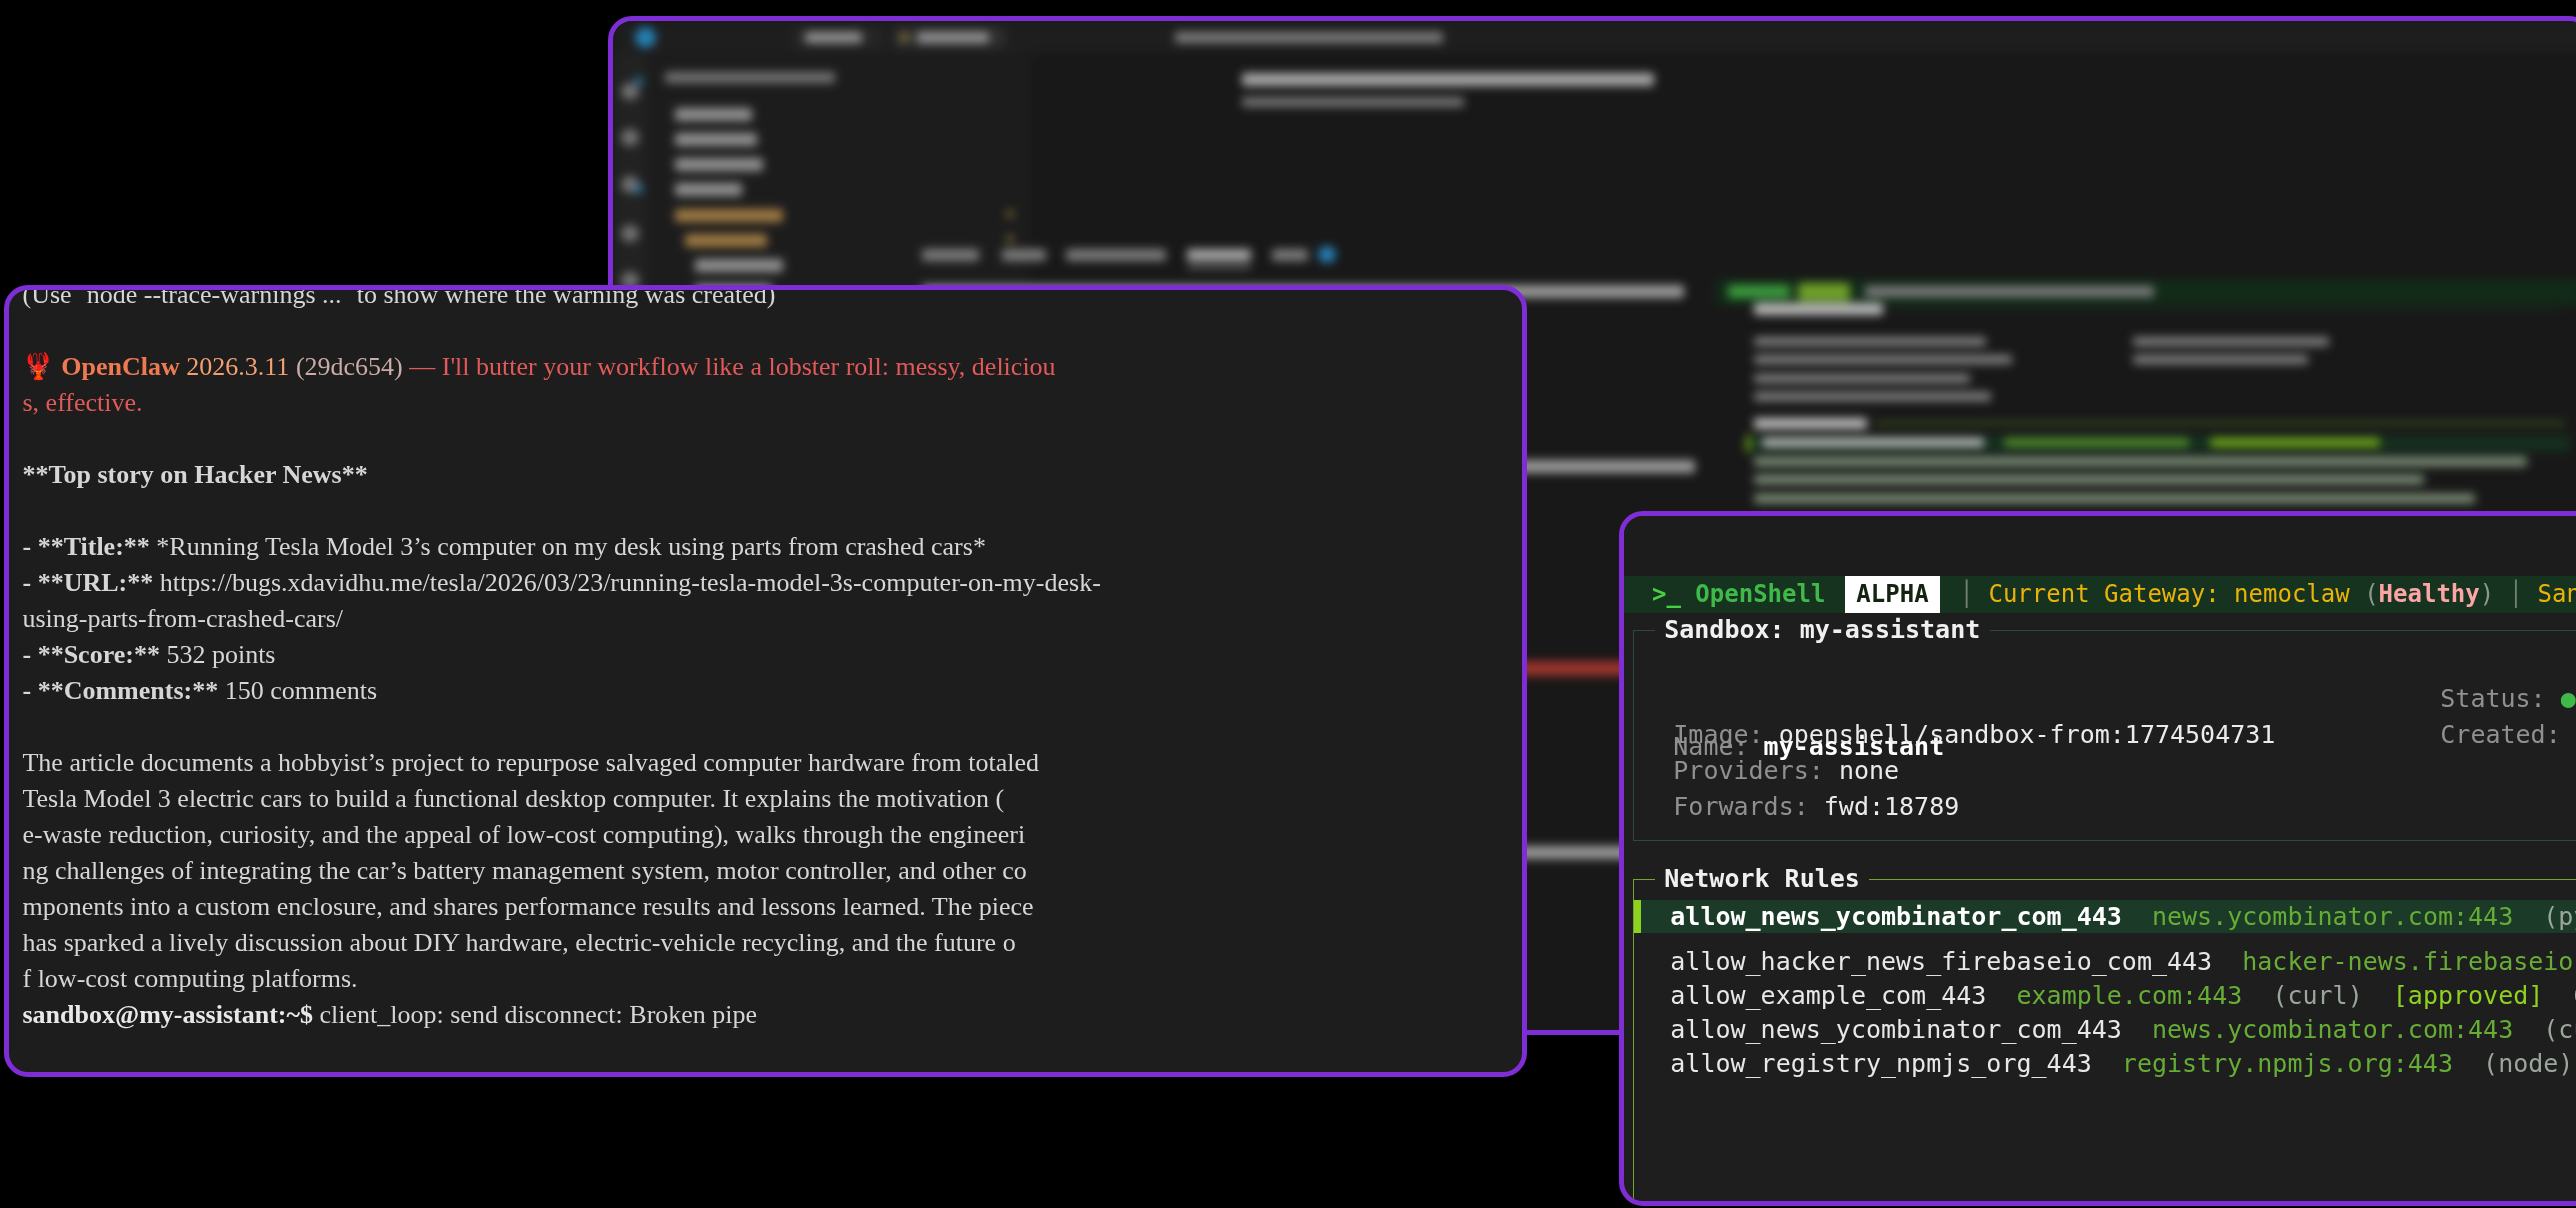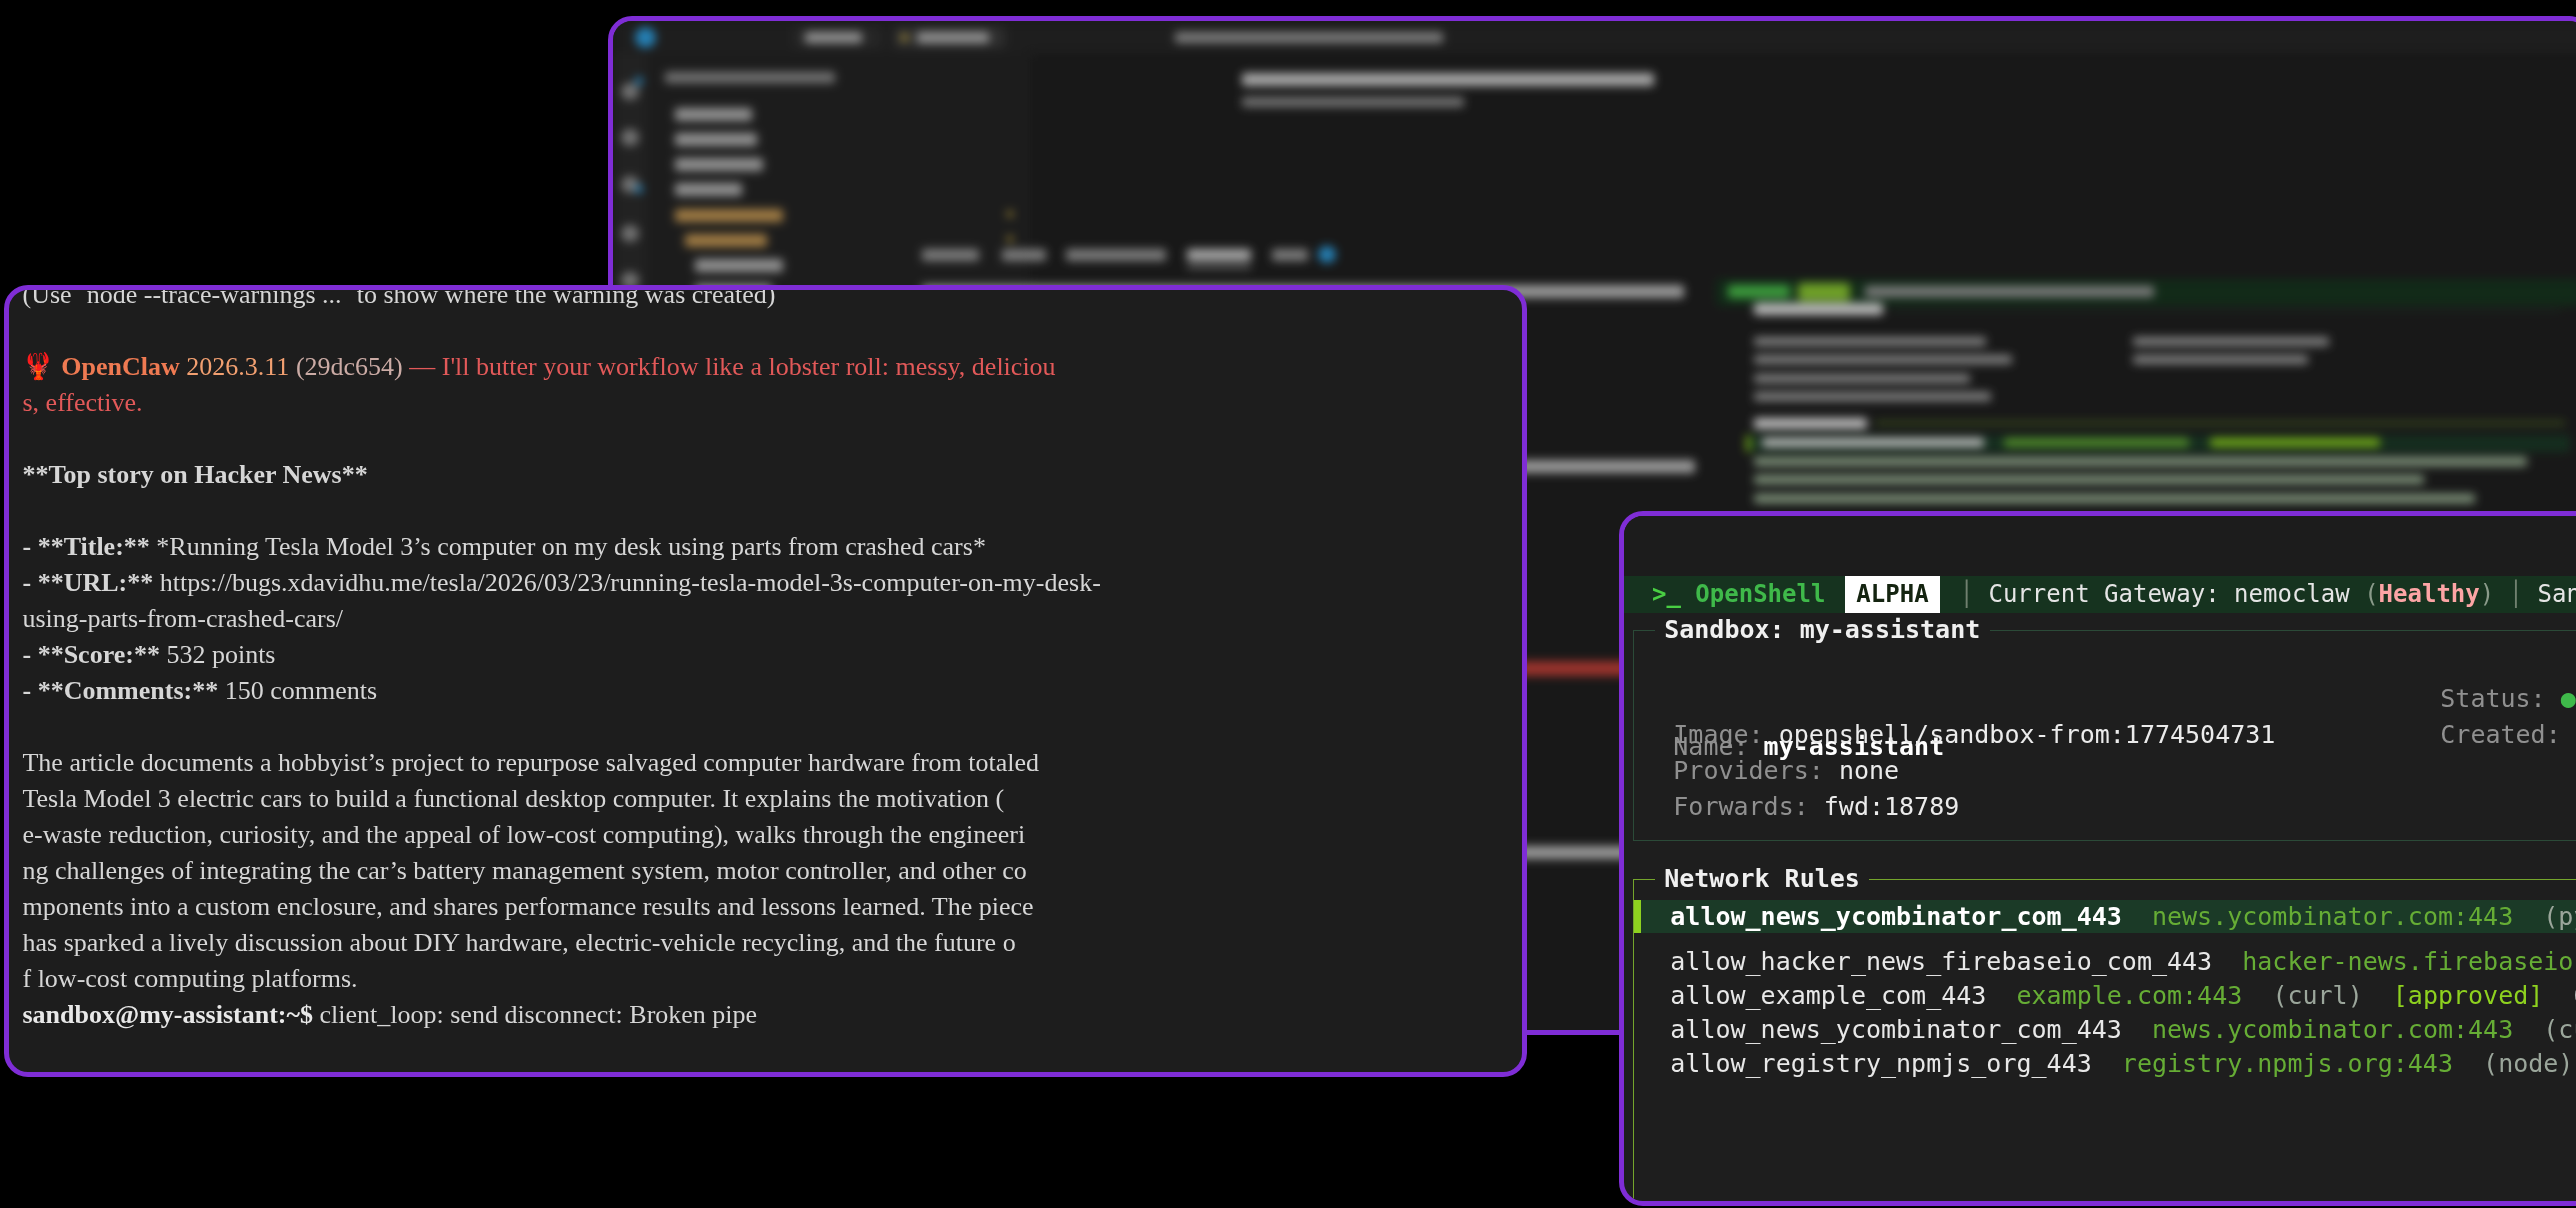--- a/index.html
+++ b/index.html
@@ -33,21 +33,21 @@
 
   
   #openshell{left:1619px;top:511px;width:1496px;height:695px;background:#1e1e1e;z-index:4;}
   #os-titlebar{position:absolute;left:0;top:0;right:0;height:60px;background:#1c1c1c;}
   #os-header{position:absolute;left:0;top:60px;right:0;height:37px;background:#16331f;
              font-size:24px;line-height:37px;white-space:pre;padding-left:28px;}
   .g-logo{color:#49cf43;font-weight:bold;}
   .g-app{color:#3fb94a;font-weight:bold;}
   .g-badge{display:inline-block;background:#ffffff;color:#142410;font-weight:bold;padding:0 11.3px;margin:0 5.2px;}
   .g-sep{color:#70806f;}
-  .g-white{color:#e5e5e5;}
+  .g-white{color:#eab308;}
   .g-paren{color:#8a9a8a;}
   .g-health{color:#fca5a5;font-weight:bold;}
   .sbox{position:absolute;left:9.3px;right:9.3px;border:1.5px solid #2b4a38;box-sizing:border-box;}
   .sbox .legend{position:absolute;top:-16.5px;left:20.6px;background:#1e1e1e;padding:0 9.3px;
                 font-size:25px;font-weight:bold;color:#f0f0f0;white-space:pre;}
   #box-sandbox{top:114px;height:211px;}
   #box-network{top:363px;height:361px;border-color:#74a52c;}
   .cell{position:absolute;white-space:pre;font-size:25px;line-height:31px;}
   .lbl{color:#909090;}
   .val{color:#ebebeb;}

